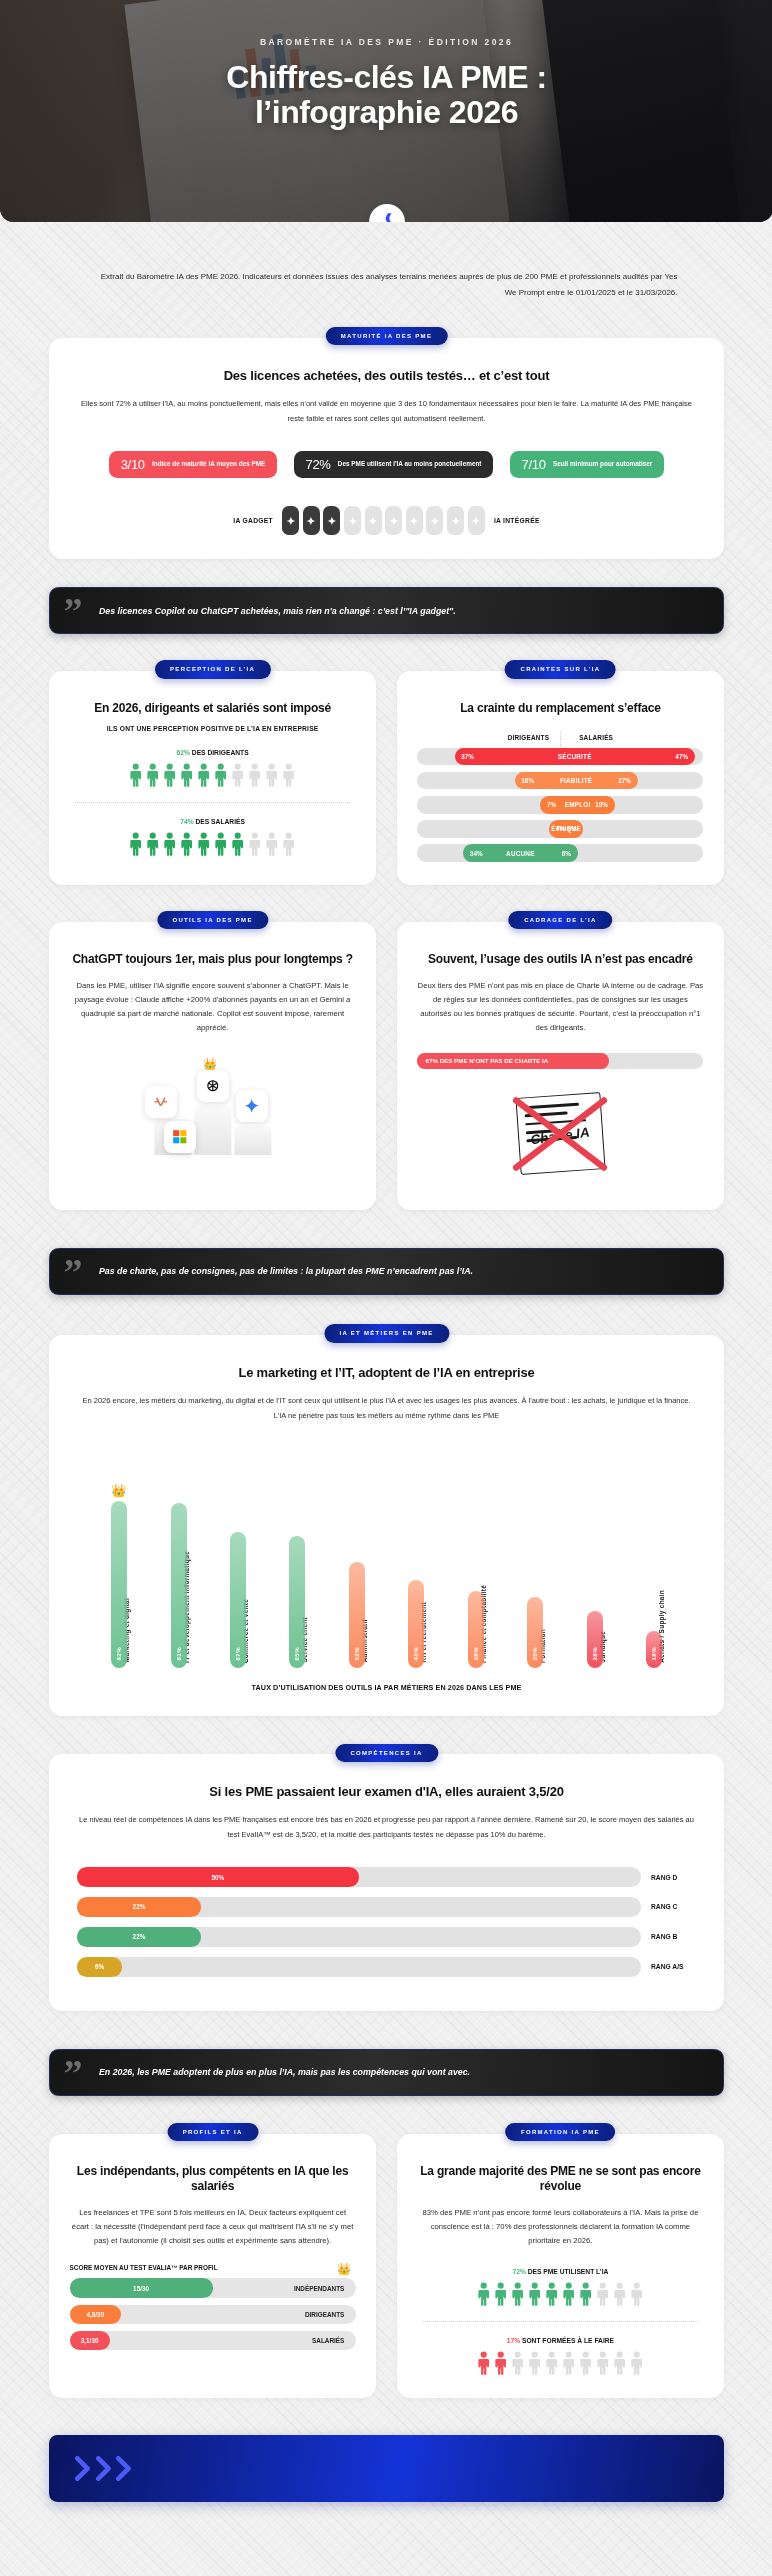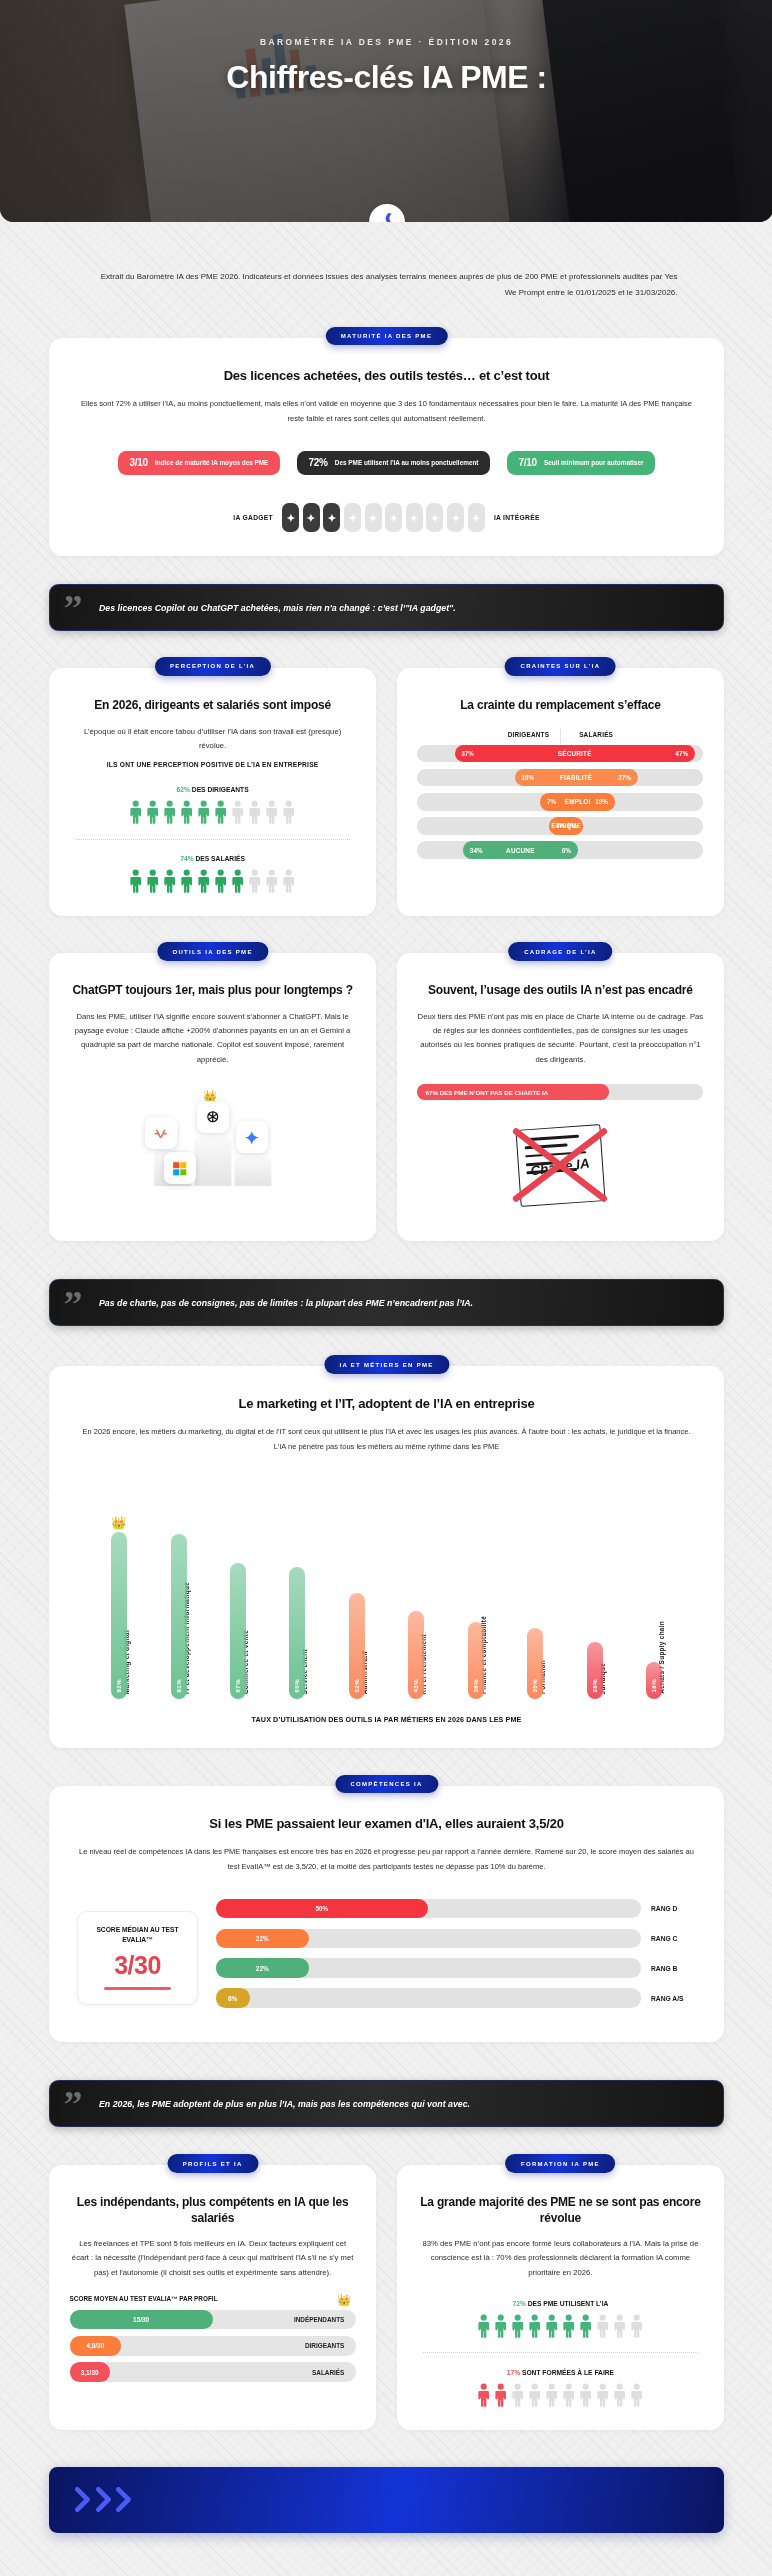--- a/index.html
+++ b/index.html
@@ -97,21 +97,21 @@
   .card p.lede{
     text-align:center;margin-top:11.3px;font-size:7.5px;line-height:2.0;color:#2c2c2c;
   }
 
   
   .stat-row{display:flex;justify-content:center;gap:17.5px;margin-top:25px;}
   .stat{
     display:flex;align-items:center;gap:7.2px;border-radius:8.2px;
     padding:7.2px 11.3px;color:#fff;min-width:118px;
   }
-  .stat .big{font-size:10px;font-weight:700;letter-spacing:-0.3px;line-height:1;}
+  .stat .big{font-size:13px;font-weight:400;letter-spacing:-0.3px;line-height:1;}
   .stat .lbl{font-size:6.4px;font-weight:600;line-height:1.32;}
   .s-red{background:#f4505a;}
   .s-dark{background:#2b2b2b;}
   .s-green{background:#46b378;}
 
   .scale-wrap{display:flex;align-items:center;justify-content:center;gap:9.3px;margin-top:28px;position:relative;}
   .scale-end{font-size:6.7px;font-weight:800;letter-spacing:0.3px;}
   .dots{display:flex;gap:3.6px;}
   .dot{
     width:17px;height:29px;border-radius:6.7px;background:#e3e3e3;
@@ -253,20 +253,21 @@
           <i style="height:88%"></i>
           <i style="height:62%;background:#e0653c"></i>
           <i style="height:35%"></i>
       </div>
     </div>
     <div class="hero-scrim"></div>
     <div class="hero-inner">
       <div class="hero-kicker">BAROMÈTRE IA DES PME · ÉDITION 2026</div>
       <div class="hero-title">
         <div>Chiffres-clés IA PME :</div>
+        <div>l’infographie 2026</div>
       </div>
     </div>
     <div class="hero-logo">
       <svg viewBox="0 0 24 32" fill="none">
           <path d="M14 2 C10 8 9 12 12 16 C15 20 14 24 9 30 L16 30 C20 24 21 19 18 15 C15 11 16 7 20 2 Z" fill="#3b4cf0"></path>
         </svg>
     </div>
   </div>
 
   <div class="intro">Extrait du Baromètre IA des PME 2026. Indicateurs et données issues des analyses terrains menées auprès de plus de 200 PME et professionnels audités par Yes We Prompt entre le 01/01/2025 et le 31/03/2026.</div>
@@ -354,21 +355,20 @@
   <div class="quote">
     <span class="mark">”</span>
     <p>Des licences Copilot ou ChatGPT achetées, mais rien n'a changé : c’est l’"IA gadget".</p>
   </div>
 
   <div class="wrap">
     <div class="cols">
       <div class="card">
         <div class="pill">PERCEPTION DE L’IA</div>
         <h2>En 2026, dirigeants et salariés sont imposé</h2>
-        <p class="lede">L’époque où il était encore tabou d’utiliser l’IA dans son travail est (presque) révolue.</p>
         <div class="pic-label">ILS ONT UNE PERCEPTION POSITIVE DE L’IA EN ENTREPRISE</div>
 
         <div class="pic-head">
           <b>62%</b>
           <span>DES DIRIGEANTS</span>
         </div>
         <div class="people" id="people-dirigeants">
             <svg viewBox="0 0 20 36">
               <circle cx="10" cy="5.5" r="4.6" fill="#46b378"></circle>
               <path d="M4 12h12a2 2 0 0 1 2 2v9a1.6 1.6 0 0 1-3.2 0v-1h-.8v12a1.8 1.8 0 0 1-3.6 0v-8h-.8v8a1.8 1.8 0 0 1-3.6 0V22h-.8v1A1.6 1.6 0 0 1 2 23v-9a2 2 0 0 1 2-2z" fill="#46b378"></path>
@@ -661,25 +661,20 @@
     </div>
   </div>
 
   <div class="wrap" style="margin-top:38px;">
     <div class="card">
       <div class="pill">COMPÉTENCES IA</div>
       <h2>Si les PME passaient leur examen d'IA, elles auraient 3,5/20</h2>
       <p class="lede">Le niveau réel de compétences IA dans les PME françaises est encore très bas en 2026 et progresse peu par rapport à l’année dernière. Ramené sur 20, le score moyen des salariés au test EvalIA™ est de 3,5/20, et la moitié des participants testés ne dépasse pas 10% du barème.</p>
 
       <div class="score-block">
-        <div class="score-card">
-          <div class="t">SCORE MÉDIAN AU TEST EVALIA™</div>
-          <div class="v">3/30</div>
-          <div class="u"></div>
-        </div>
         <div class="rangs" id="rang-list">
             <div class="rang-row">
               <div class="rang-track">
                 <span class="fill" style="width:50%;background:#f4343f">50%</span>
               </div>
               <span class="rang-name">RANG D</span>
             </div>
             <div class="rang-row">
               <div class="rang-track">
                 <span class="fill" style="width:22%;background:#fb7d3c">22%</span>

